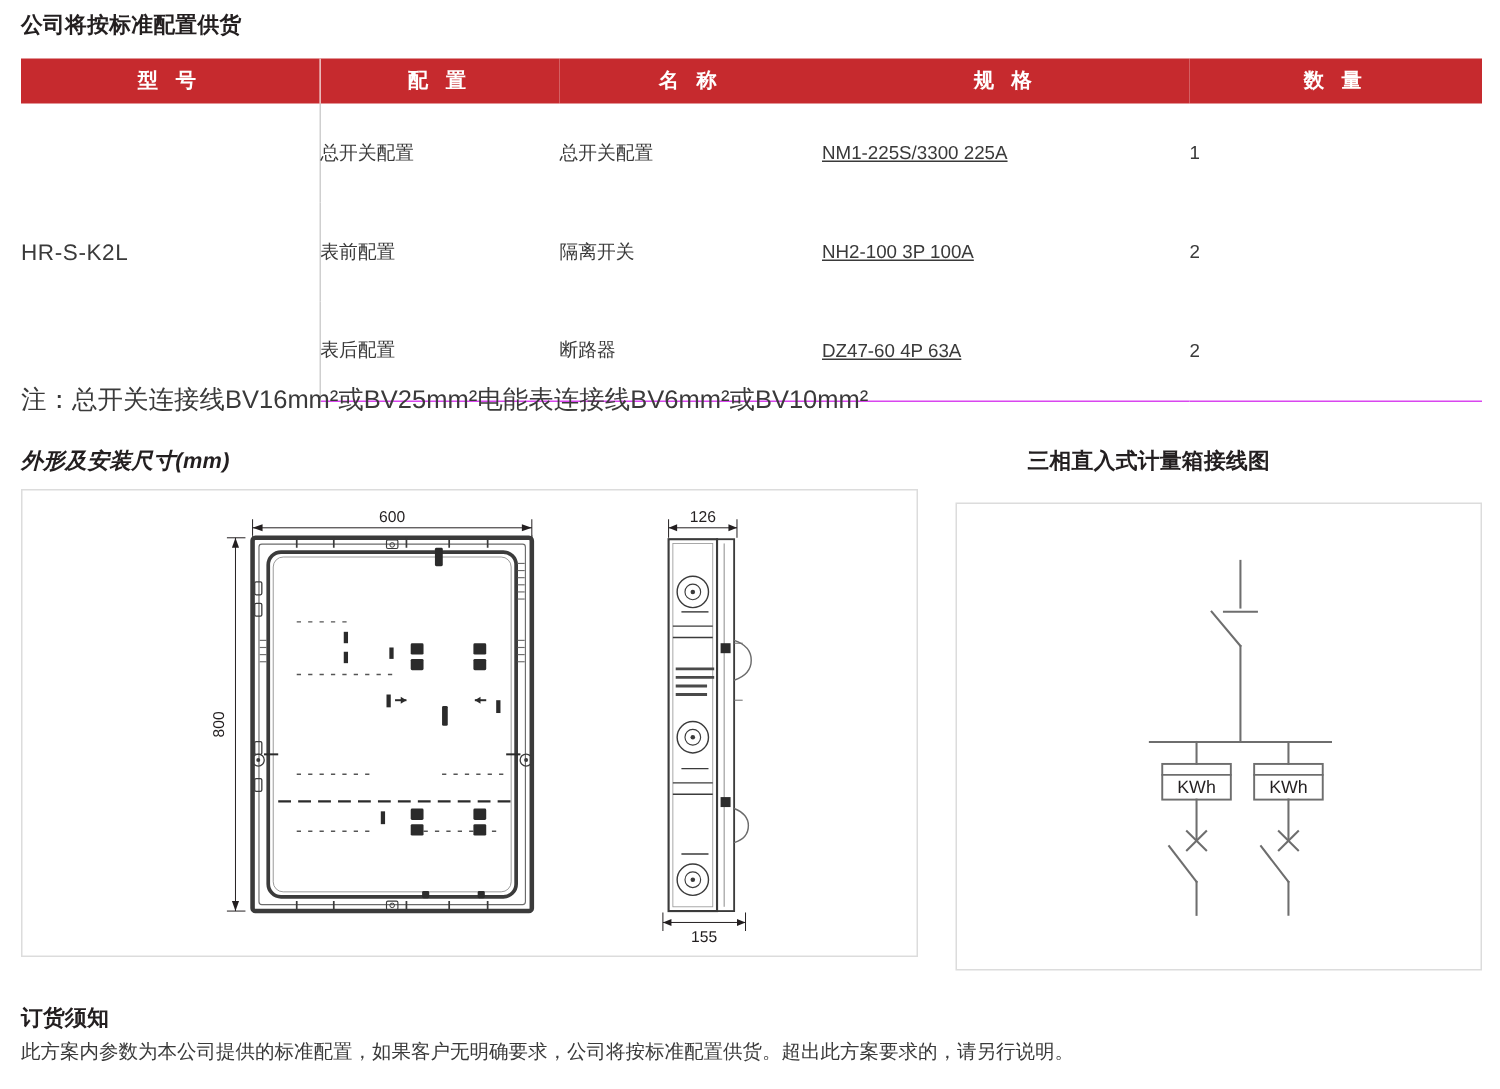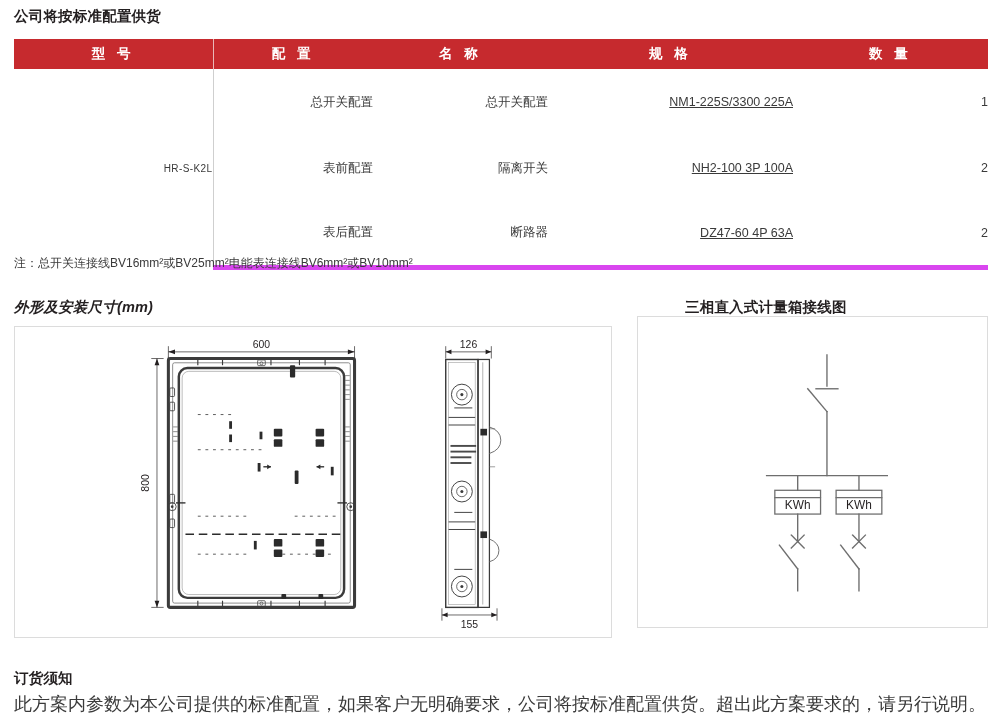--- a/index.html
+++ b/index.html
@@ -45,69 +45,69 @@
     letter-spacing: 4px;
     padding: 0;
     border: none;
   }
   table.cfg thead th.hd-model {
     border-right: 1px solid #e9b8b8;
   }
   table.cfg tbody td {
     font-size: 12.5px;
     color: #3a3a3a;
-    text-align: right;
+    text-align: left;
     height: 66px;
     padding: 0;
     border: none;
     font-weight: normal;
   }
   table.cfg tbody td.model-cell {
     border-right: 1px solid #cfcfcf;
-    font-size: 10px;
+    font-size: 15px;
     color: #3a3a3a;
     letter-spacing: 0.4px;
   }
   table.cfg tbody tr:last-child td {
-    border-bottom: 5px solid #d946ef;
+    border-bottom: 1px solid #d946ef;
   }
   td.col-cfg   { text-align: left; padding-left: 22px; }
   td.col-name  { text-align: left; padding-left: 16px; }
   td.col-spec  { text-align: left; padding-left: 12px; text-decoration: underline; }
   td.col-qty   { text-align: center; }
 
   #note-line {
     position: absolute;
     left: 14px; top: 255px;
-    font-size: 12px;
+    font-size: 17px;
     color: #3a3a3a;
     white-space: nowrap;
   }
 
   
   #title-dim  { position: absolute; left: 14px;  top: 298px; font-style: italic; }
   #title-wire { position: absolute; left: 637px; top: 298px; margin-left: 48px; }
 
   
   .panel {
     position: absolute;
     background: #ffffff;
     border: 1px solid #dcdcdc;
     padding-left: 28px;
   }
   #panel-dim  { left: 14px;  top: 326px; width: 598px; height: 312px; }
-  #panel-wire { left: 637px; top: 316px; width: 351px; height: 312px; }
+  #panel-wire { left: 637px; top: 335px; width: 351px; height: 312px; }
   .panel svg { display: block; width: 100%; height: 100%; }
 
   
   #title-order { position: absolute; left: 14px; top: 669px; }
   #order-text {
     position: absolute;
     left: 14px; top: 692px;
-    font-size: 18px;
+    font-size: 13px;
     color: #3a3a3a;
     white-space: nowrap;
   }
 
   .dim-txt { font-family: "Liberation Sans", sans-serif; font-size: 11px; fill: #231f20; }
   .kwh-txt { font-family: "Liberation Sans", sans-serif; font-size: 13px; fill: #231f20; }
 </style>
 </head>
 <body>
 

